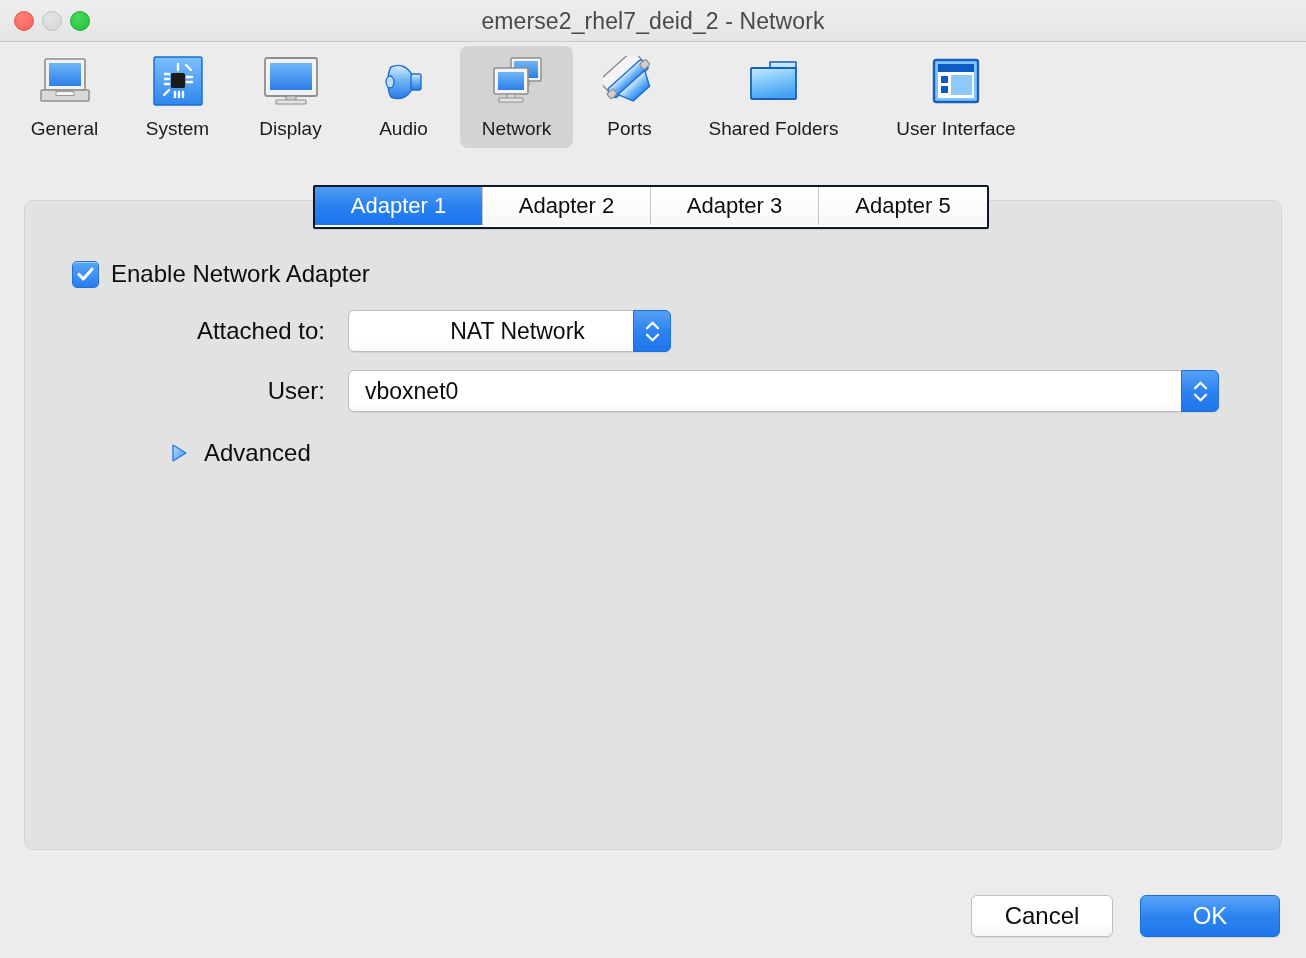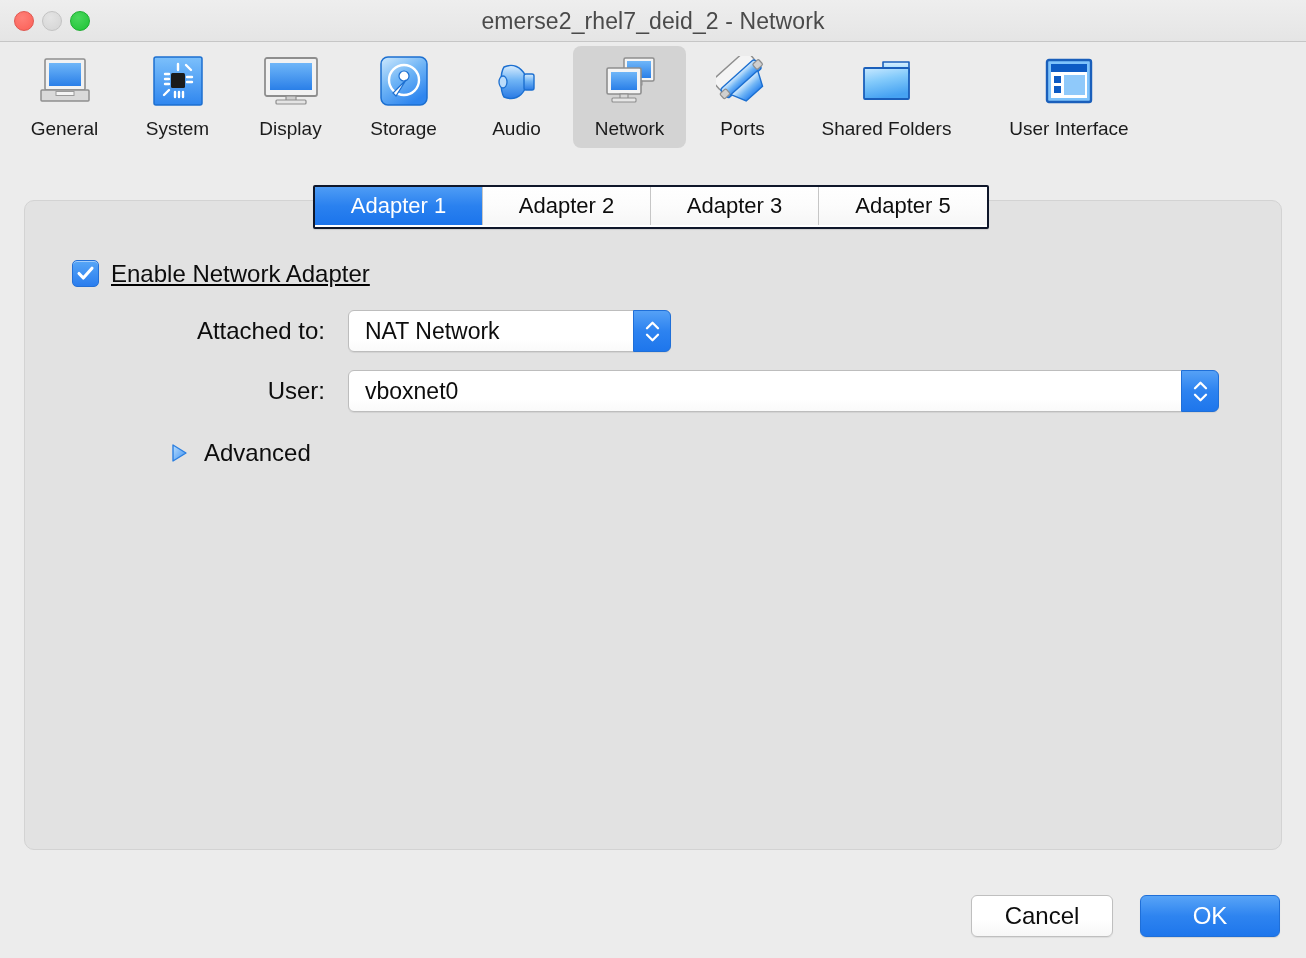--- a/index.html
+++ b/index.html
@@ -137,22 +137,21 @@
     border-radius: 10px;
     box-sizing: border-box;
   }
 
   
   .row-check {
     position: absolute;
     left: 47px;
     top: 59px;
     display: flex;
-    align-items: flex-start;
-    text-decoration: underline;
+    align-items: flex-end;
   }
   .checkbox {
     width: 25px;
     height: 25px;
     border-radius: 5px;
     background: linear-gradient(to bottom, #57a6f7, #2a7dee);
     border: 1px solid #2470d6;
     box-shadow: 0 1px 0 rgba(255,255,255,0.45) inset;
     position: relative;
     flex: none;
@@ -330,36 +329,20 @@
             <stop offset="1" stop-color="#2a7fe8"></stop>
         </linearGradient>
         <rect x="7" y="6" width="42" height="27" fill="url(#gDisp)"></rect>
         <rect x="23" y="39" width="10" height="5" fill="#cfcfcf" stroke="#8e8e8e" stroke-width="1.2"></rect>
         <rect x="13" y="43" width="30" height="4" rx="1" fill="#e4e4e4" stroke="#8e8e8e" stroke-width="1.2"></rect>
       </svg>
     </span>
     <span class="tb-label">Display</span>
   </div>
 
-  <div class="tb-item">
-    <span class="tb-icon">
-      <svg width="48" height="50" viewBox="0 0 48 50">
-        <linearGradient id="gSto" x1="0" y1="0" x2="0.6" y2="1">
-          <stop offset="0" stop-color="#cfe9fd"></stop>
-            <stop offset="0.5" stop-color="#71b6f6"></stop>
-            <stop offset="1" stop-color="#2f86ef"></stop>
-        </linearGradient>
-        <rect x="1" y="1" width="46" height="48" rx="7" fill="url(#gSto)" stroke="#1c6fd0" stroke-width="1.5"></rect>
-        <circle cx="24" cy="24" r="15" fill="none" stroke="#ffffff" stroke-width="2.4"></circle>
-        <circle cx="24" cy="20" r="5" fill="#ffffff" stroke="#1c6fd0" stroke-width="1.2"></circle>
-        <path d="M26 24 L16 40 L13 37 Z" fill="#ffffff" stroke="#1c6fd0" stroke-width="1.2"></path>
-      </svg>
-    </span>
-    <span class="tb-label">Storage</span>
-  </div>
 
   <div class="tb-item">
     <span class="tb-icon">
       <svg width="52" height="48" viewBox="0 0 52 48">
         <linearGradient id="gAud" x1="0" y1="0" x2="0" y2="1">
           <stop offset="0" stop-color="#d8ecfd"></stop>
             <stop offset="0.45" stop-color="#6fb4f5"></stop>
             <stop offset="1" stop-color="#2a7ae4"></stop>
         </linearGradient>
         <path d="M13 10 C22 6 30 10 34 18 L34 32 C30 40 22 44 13 40 C9 34 9 16 13 10 Z" fill="url(#gAud)" stroke="#1c6fd0" stroke-width="1.4"></path>
@@ -457,21 +440,21 @@
     <span class="checkbox">
       <svg width="19" height="19" viewBox="0 0 19 19">
         <path d="M3 9.5 L7.3 14 L16 4.2" fill="none" stroke="#ffffff" stroke-width="3.1" stroke-linecap="round" stroke-linejoin="round"></path>
       </svg>
     </span>
     <span class="label">Enable Network Adapter</span>
   </div>
 
   <div class="form-row" style="left:0; top:109px; width:1210px;">
     <span class="form-label" style="width:300px;">Attached to:</span>
-    <span class="combo" style="width:323px; margin-left:23px;">
+    <span class="combo" style="width:323px; margin-left:23px;justify-content:center;">
       <span class="value">NAT Network</span>
       <span class="stepper">
         <svg width="15" height="9" viewBox="0 0 15 9">
           <path d="M2 7.2 L7.5 1.8 L13 7.2" fill="none" stroke="#ffffff" stroke-width="2.3" stroke-linecap="round" stroke-linejoin="round"></path>
         </svg>
         <svg width="15" height="9" viewBox="0 0 15 9">
           <path d="M2 1.8 L7.5 7.2 L13 1.8" fill="none" stroke="#ffffff" stroke-width="2.3" stroke-linecap="round" stroke-linejoin="round"></path>
         </svg>
       </span>
     </span>

